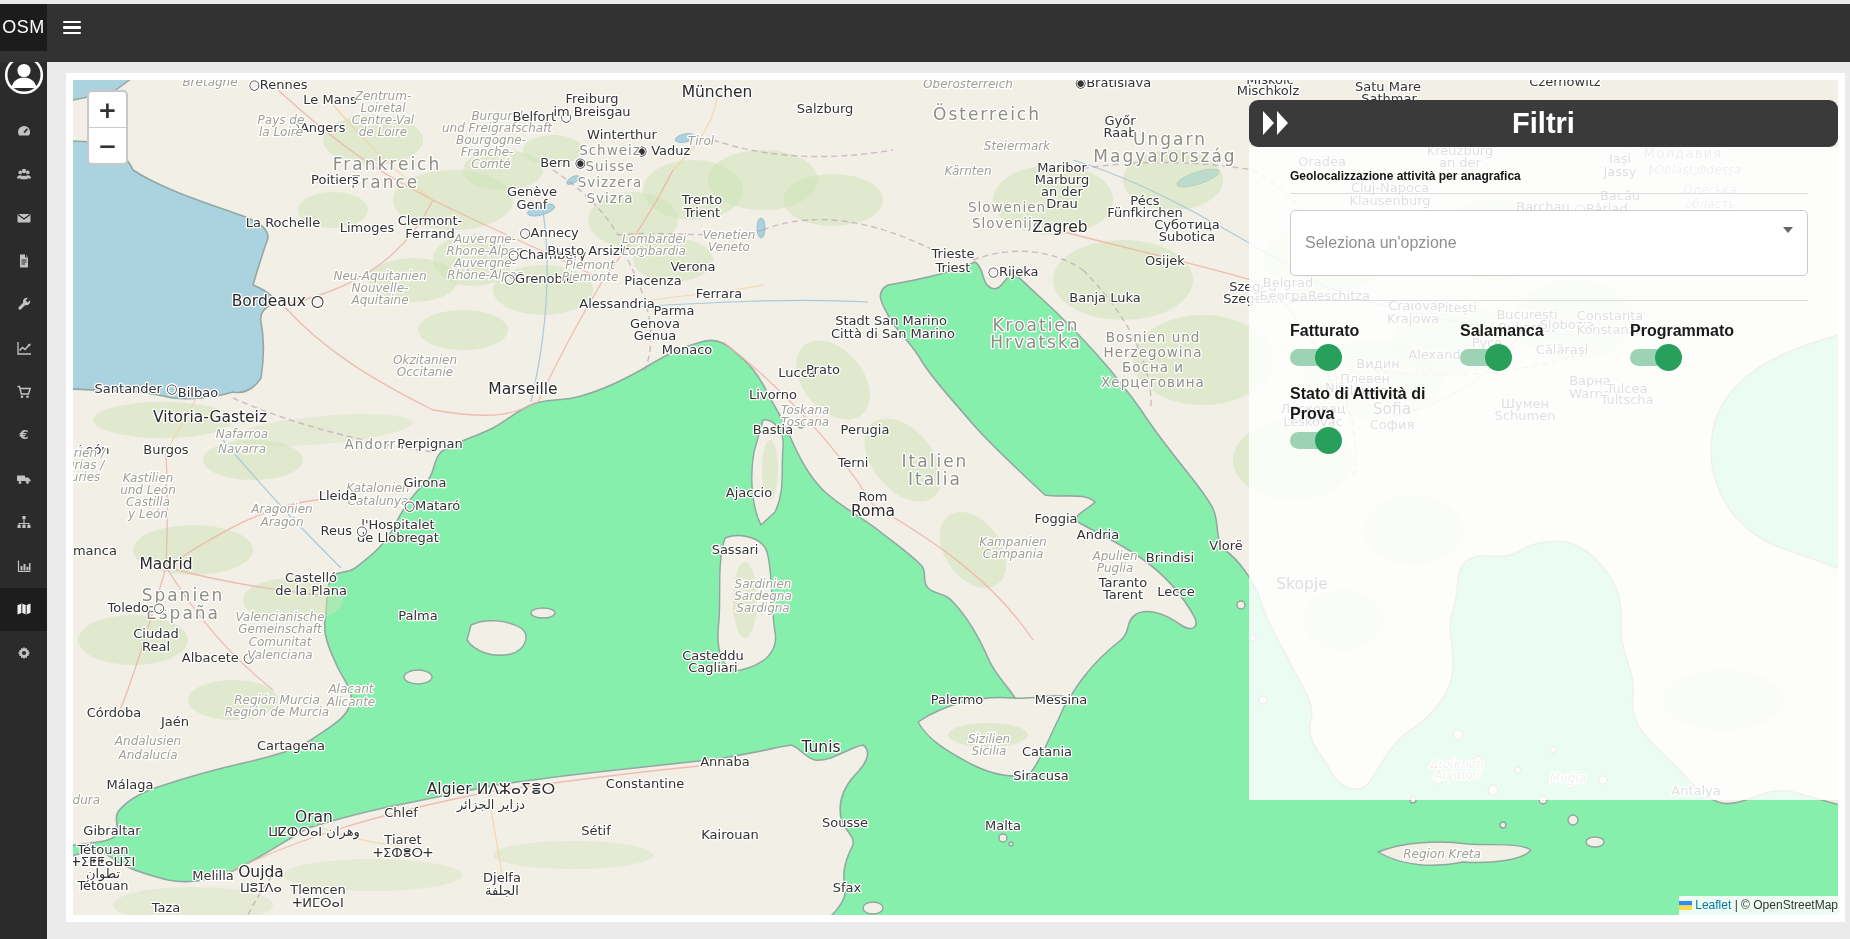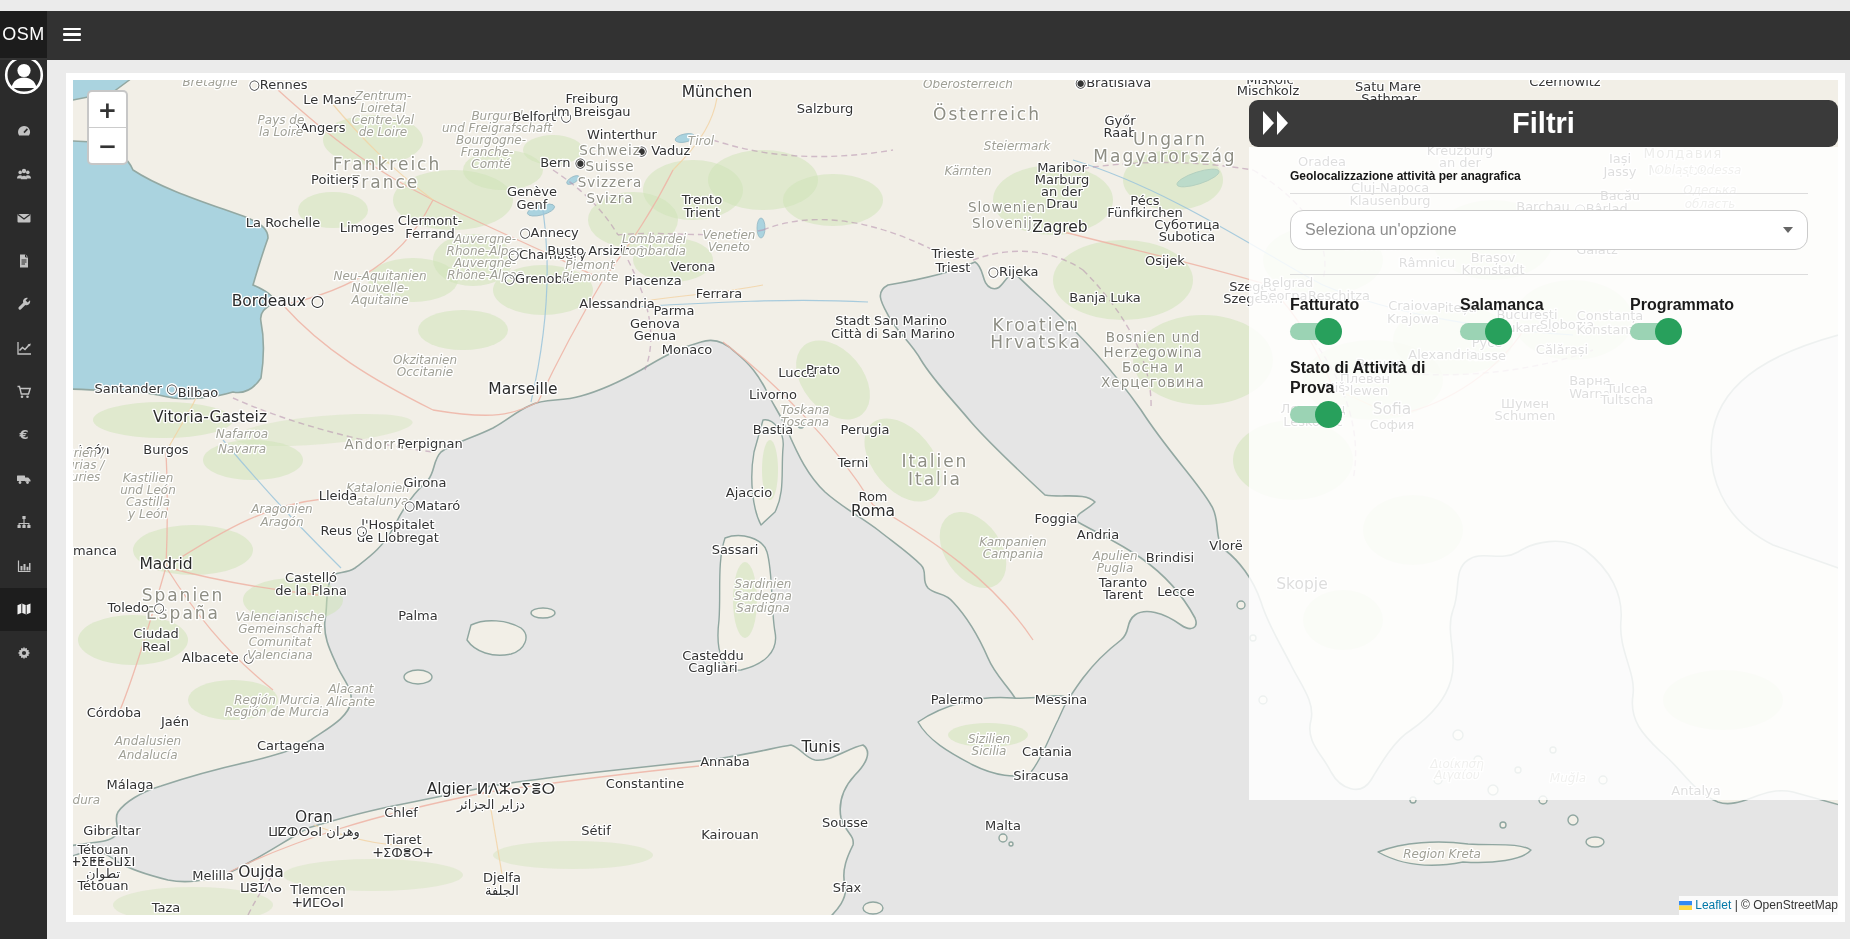--- a/index.html
+++ b/index.html
@@ -1,37 +1,37 @@
 <!DOCTYPE html>
 <html><head>
 <meta charset="utf-8">
 <style>
   html,body{margin:0;padding:0;}
   body{width:1850px;height:939px;position:relative;background:#ebebeb;
        font-family:"Liberation Sans",sans-serif;overflow:hidden;}
 
   
-  .topbar{position:absolute;top:11px;left:0;width:1850px;height:49px;background:#323232;z-index:40;}
+  .topbar{position:absolute;top:4px;left:0;width:1850px;height:58px;background:#323232;z-index:40;}
   .logo{position:absolute;left:0;top:0;width:47px;height:47px;background:#1c1c1c;color:#fff;
         display:flex;align-items:center;justify-content:center;font-size:18px;letter-spacing:.5px;}
   .hamburger{position:absolute;left:47px;top:0;width:50px;height:47px;background:transparent;border:0;
         display:flex;flex-direction:column;align-items:center;justify-content:center;gap:3px;cursor:pointer;}
   .hamburger span{display:block;width:18px;height:2.4px;background:#fff;border-radius:1px;}
 
   
   .sidebar{position:absolute;top:47px;left:0;bottom:0;width:47px;background:#2b2b2b;z-index:30;}
   .avatar-wrap{width:40px;height:40px;margin:8px auto 14px;}
   .side-nav{list-style:none;margin:0;padding:0;}
   .side-nav li{height:43.5px;display:flex;align-items:center;justify-content:center;color:#c2c2c2;cursor:pointer;}
   .side-nav li.active{background:#1d1d1d;color:#efefef;}
   .side-nav li svg{display:block;}
 
   
   .card{position:absolute;left:66px;top:73px;right:5px;bottom:17px;background:#fff;}
-  .map{position:absolute;left:7px;top:7px;right:7px;bottom:7px;background:#e5e5e5;overflow:hidden;cursor:grab;}
+  .map{position:absolute;left:7px;top:7px;right:7px;bottom:7px;background:#86efac;overflow:hidden;cursor:grab;}
   .map svg.geo{position:absolute;left:0;top:0;}
 
   .coast{fill:#f2efe7;stroke:#93a8a2;stroke-width:1.6;stroke-linejoin:round;}
   .isl{fill:#f2efe7;stroke:#8fa6a0;stroke-width:1.4;stroke-linejoin:round;}
   .lake{fill:#aad3df;stroke:#93b7c4;stroke-width:.8;}
   .green{fill:#cde3b5;opacity:.5;}
   .green2{fill:#d8e6c4;opacity:.55;}
   .road{fill:none;stroke:#eeb3a4;stroke-width:1.3;opacity:.85;}
   .road2{fill:none;stroke:#f3d2a2;stroke-width:1.2;opacity:.8;}
   .river{fill:none;stroke:#9fc6dc;stroke-width:1.2;opacity:.9;}
@@ -60,22 +60,22 @@
 
   
   .filtri{position:absolute;top:20px;right:0;width:589px;z-index:20;}
   .filtri-header{height:47px;background:#3a3a3a;color:#fff;position:relative;
                  display:flex;align-items:center;justify-content:center;
                  font-size:29px;font-weight:bold;border-radius:9px;}
   .collapse-btn{position:absolute;left:10px;top:9px;width:34px;height:29px;background:transparent;border:0;cursor:pointer;padding:0;}
   .filtri-body{background:rgba(255,255,255,.84);height:653px;padding:22px 30px 0 41px;box-sizing:border-box;}
   .filtri-body h3{margin:0 0 10px;font-size:12px;font-weight:bold;color:#151515;}
   .filtri-body hr{border:0;border-top:1px solid #dcdcdc;margin:0 0 16px;}
-  .select-box{height:38px;border:1px solid #cbcbcb;border-radius:13px;background:#fff;
-              display:flex;align-items:center;padding:0 14px;color:#8f8f8f;font-size:16px;
+  .select-box{height:38px;border:1px solid #cbcbcb;border-radius:5px;background:#fff;
+              display:flex;align-items:center;padding:13px 14px;color:#8f8f8f;font-size:16px;
               margin-bottom:24px;position:relative;cursor:pointer;}
   .select-box .arrow{position:absolute;right:14px;top:16px;width:0;height:0;
               border-left:5px solid transparent;border-right:5px solid transparent;border-top:6px solid #666;}
   .toggle-grid{display:grid;grid-template-columns:170px 170px 170px;row-gap:18px;align-items:start;margin-top:20px;}
   .toggle-cell .tlabel{font-weight:bold;font-size:16px;color:#1a1a1a;line-height:1.25;display:block;max-width:150px;}
   .switch{margin-top:8px;width:46px;height:17px;border-radius:9px;background:#9bd3b4;position:relative;cursor:pointer;}
   .switch .knob{position:absolute;right:-6px;top:-5px;width:27px;height:27px;border-radius:50%;background:#28a05c;}
 </style>
 </head>
 <body>

